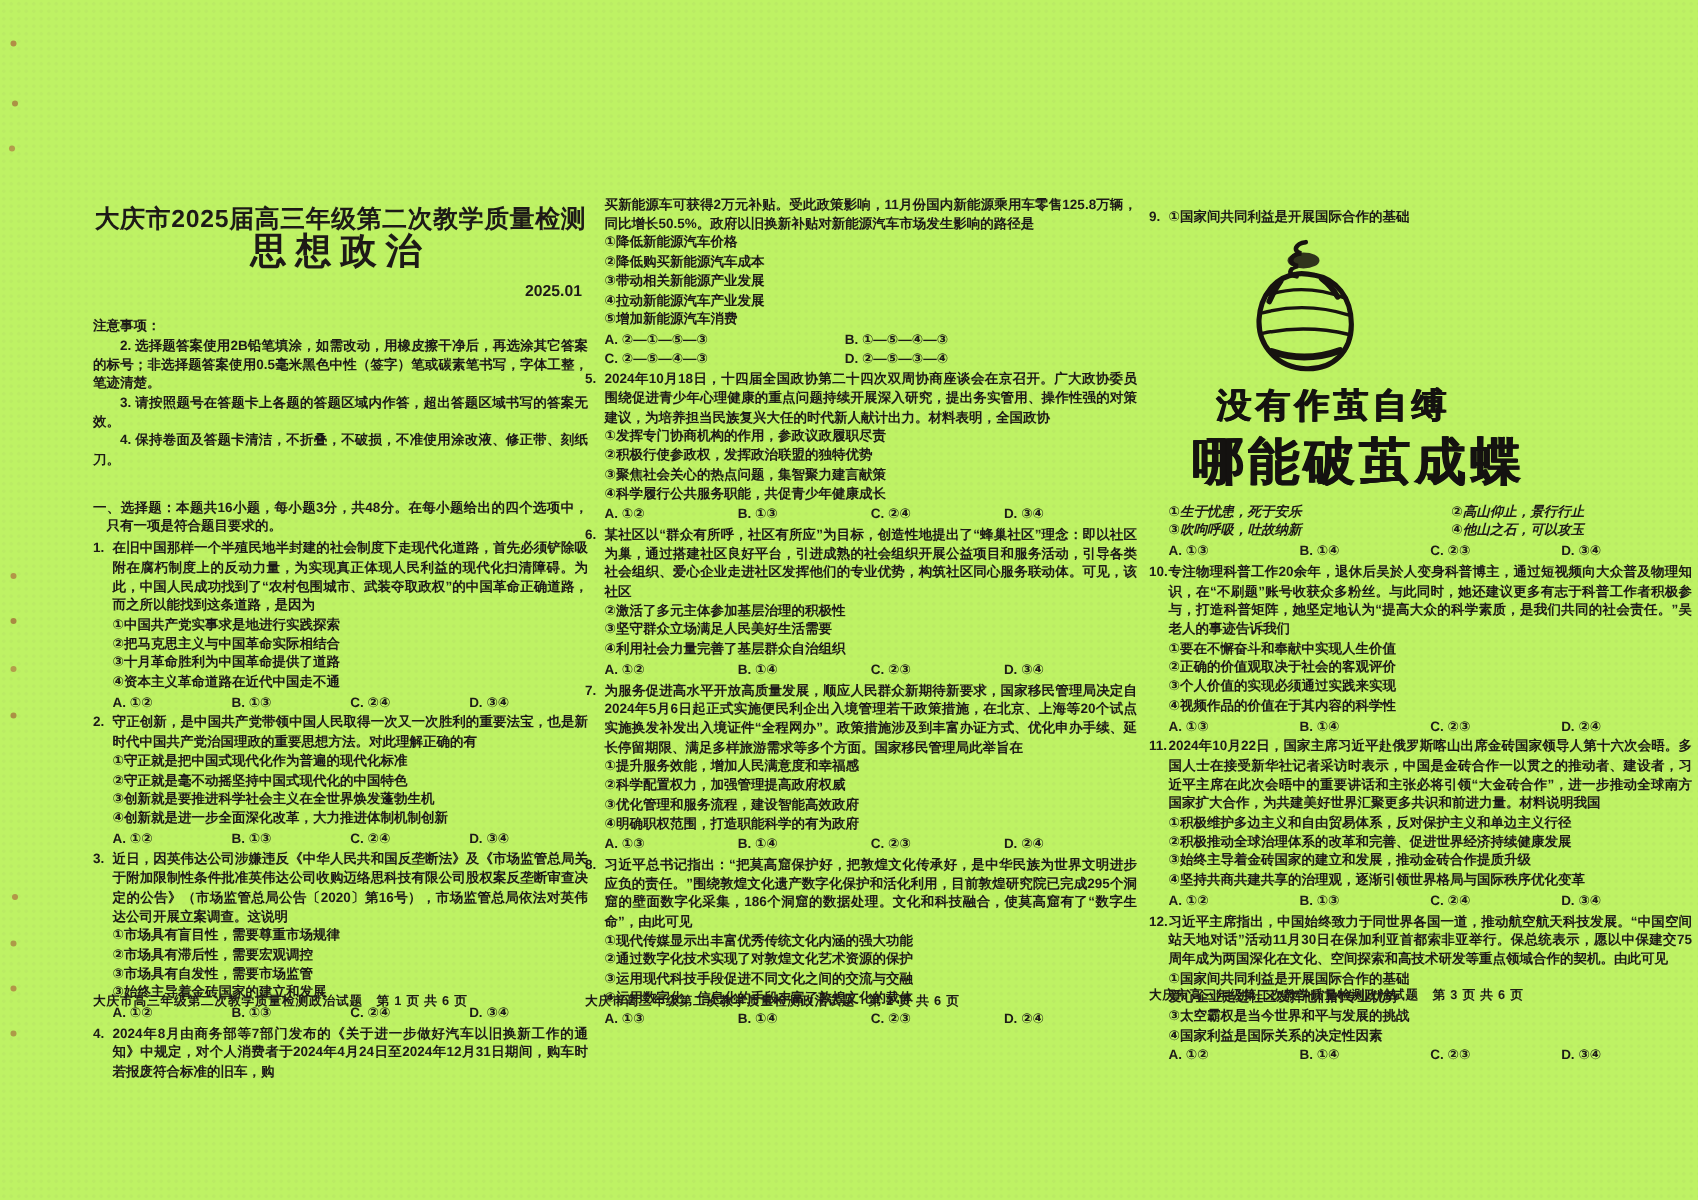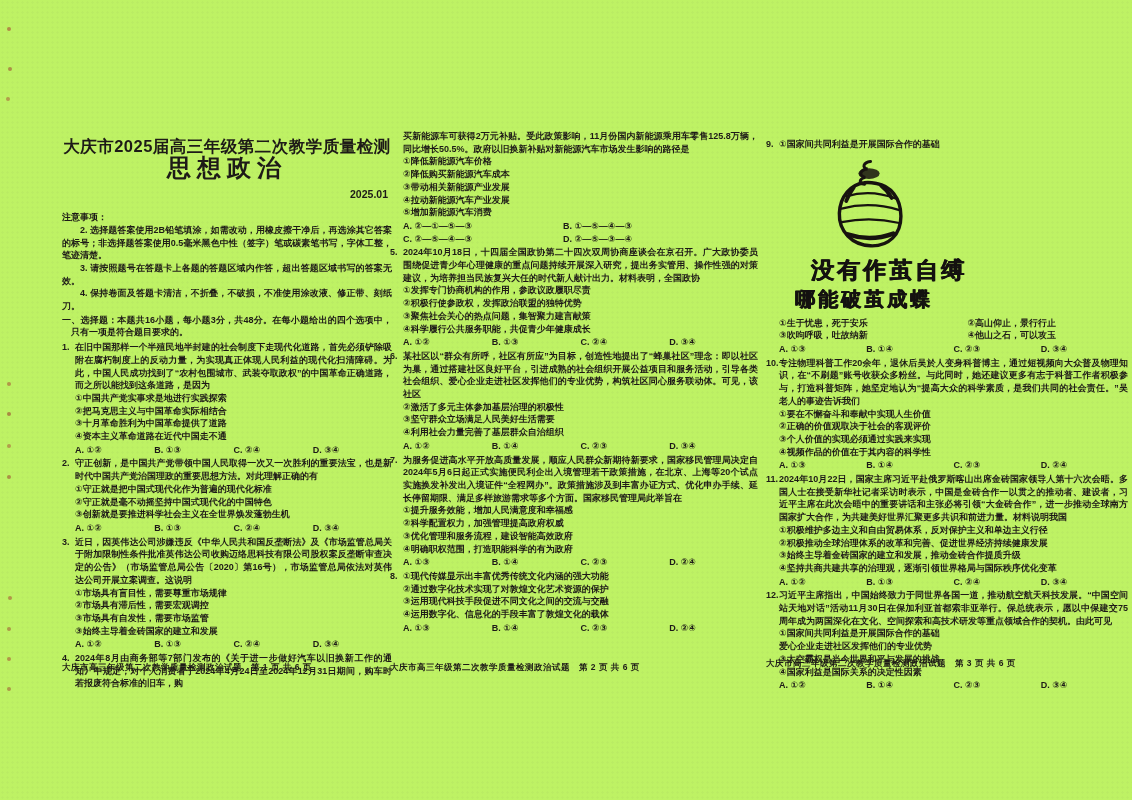--- a/index.html
+++ b/index.html
@@ -16,35 +16,35 @@
   }
   .page{position:absolute;font-size:9px;line-height:12.7px;letter-spacing:0;}
   .page1{left:62px;top:140px;width:330px;}
   .page2{left:390px;top:128px;width:368px;}
   .page3{left:766px;top:136px;width:362px;}
   .exam-title{font-size:16.5px;text-align:center;margin:0;letter-spacing:.5px;white-space:nowrap;}
   .subject-title{font-size:24px;text-align:center;margin:9px 0 0;letter-spacing:6px;}
   .exam-date{text-align:right;font-size:10.5px;margin:14px 4px 10px 0;}
   .notice-h{margin:2px 0 0;}
   .notice p{margin:0;text-indent:2em;text-align:justify;}
-  .section-h{margin-top:1px;padding-left:1em;text-indent:-1em;text-align:justify;}
+  .section-h{margin-top:19px;padding-left:1em;text-indent:-1em;text-align:justify;}
   .col-body{margin-top:2px;}
   .q{position:relative;padding-left:1.45em;margin-top:1px;}
   .qno{position:absolute;left:0;top:0;}
   .stem{text-align:justify;}
   .item{display:block;}
-  .items.cols2{display:grid;grid-template-columns:54% 46%;}
+  .items.cols2{display:grid;grid-template-columns:54% 46%;font-style:italic;}
   .opts{display:grid;grid-template-columns:repeat(4,1fr);margin-top:1px;}
   .opts.cols2{grid-template-columns:55% 45%;width:82%;}
   .fig{margin:5px 0 0 52px;width:76px;}
   .fig svg{display:block;width:76px;height:96px;}
   .calli{margin:4px 0 5px 32px;font-size:23px;line-height:1.3;letter-spacing:3px;
          font-weight:700;color:#141210;font-family:Liberation Sans, sans-serif;
          text-shadow:0.6px 0 #141210, -0.4px 0 #141210;}
-  .calli div:nth-child(2){font-size:20px;margin-left:-16px;}
+  .calli div:nth-child(2){font-size:34px;margin-left:-16px;}
   .footer{position:absolute;font-size:8.5px;text-align:left;letter-spacing:.5px;}
   .footer1{left:62px;top:662px;width:330px;}
   .footer2{left:390px;top:662px;width:368px;}
   .footer3{left:766px;top:658px;width:362px;}
   .specks{position:absolute;left:0;top:0;width:2px;height:2px;border-radius:50%;
     box-shadow:
       8px 28px 0 1px rgba(168,74,50,.6), 9px 68px 0 1px rgba(155,66,44,.55),
       7px 98px 0 1px rgba(168,74,50,.5), 8px 383px 0 1px rgba(168,74,50,.55),
       8px 413px 0 1px rgba(155,66,44,.6), 8px 445px 0 1px rgba(168,74,50,.5),
       8px 476px 0 1px rgba(155,66,44,.55), 9px 597px 0 1px rgba(168,74,50,.55),
@@ -85,20 +85,21 @@
             <div class="opt">D. ③④</div>
           </div>
         </div>
         <div class="q">
           <span class="qno">2.</span>
           <div class="stem">守正创新，是中国共产党带领中国人民取得一次又一次胜利的重要法宝，也是新时代中国共产党治国理政的重要思想方法。对此理解正确的有</div>
           <div class="items">
             <div class="item">①守正就是把中国式现代化作为普遍的现代化标准</div>
             <div class="item">②守正就是毫不动摇坚持中国式现代化的中国特色</div>
             <div class="item">③创新就是要推进科学社会主义在全世界焕发蓬勃生机</div>
+            <div class="item">④创新就是进一步全面深化改革，大力推进体制机制创新</div>
           </div>
           <div class="opts">
             <div class="opt">A. ①②</div>
             <div class="opt">B. ①③</div>
             <div class="opt">C. ②④</div>
             <div class="opt">D. ③④</div>
           </div>
         </div>
         <div class="q">
           <span class="qno">3.</span>
@@ -183,20 +184,21 @@
           </div>
           <div class="opts">
             <div class="opt">A. ①③</div>
             <div class="opt">B. ①④</div>
             <div class="opt">C. ②③</div>
             <div class="opt">D. ②④</div>
           </div>
         </div>
         <div class="q">
           <span class="qno">8.</span>
+          <div class="stem">习近平总书记指出：“把莫高窟保护好，把敦煌文化传承好，是中华民族为世界文明进步应负的责任。”围绕敦煌文化遗产数字化保护和活化利用，目前敦煌研究院已完成295个洞窟的壁面数字化采集，186个洞窟的数据处理。文化和科技融合，使莫高窟有了“数字生命”，由此可见</div>
           <div class="items">
             <div class="item">①现代传媒显示出丰富优秀传统文化内涵的强大功能</div>
             <div class="item">②通过数字化技术实现了对敦煌文化艺术资源的保护</div>
             <div class="item">③运用现代科技手段促进不同文化之间的交流与交融</div>
             <div class="item">④运用数字化、信息化的手段丰富了敦煌文化的载体</div>
           </div>
           <div class="opts">
             <div class="opt">A. ①③</div>
             <div class="opt">B. ①④</div>
             <div class="opt">C. ②③</div>

